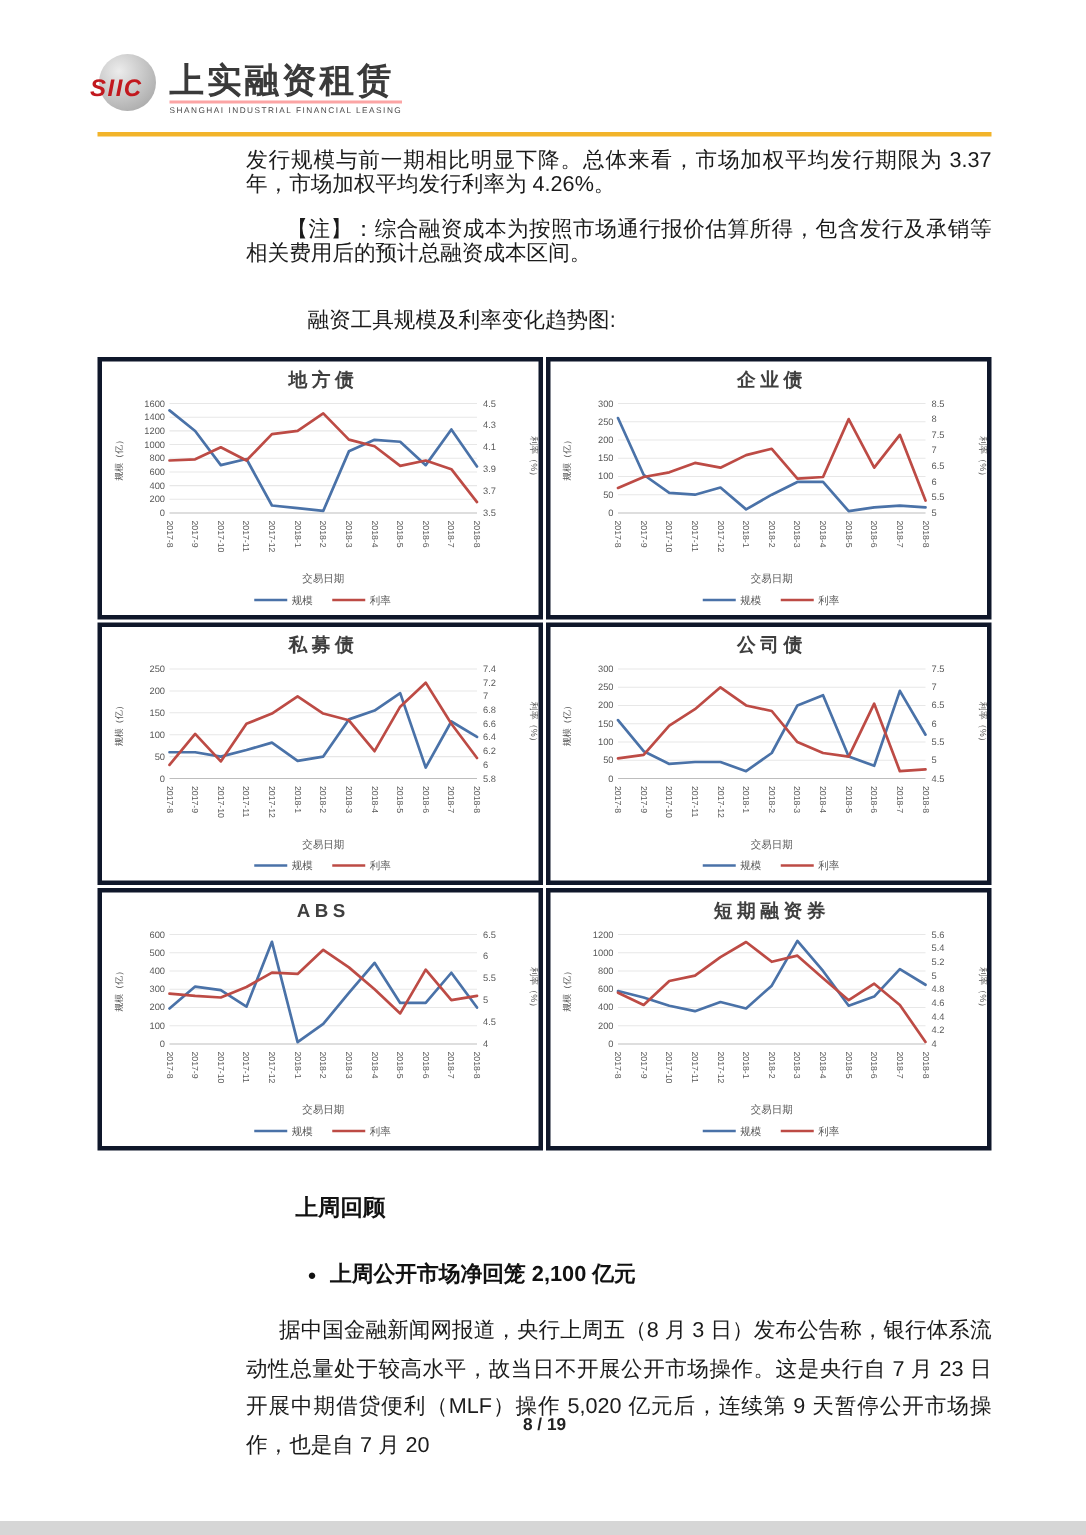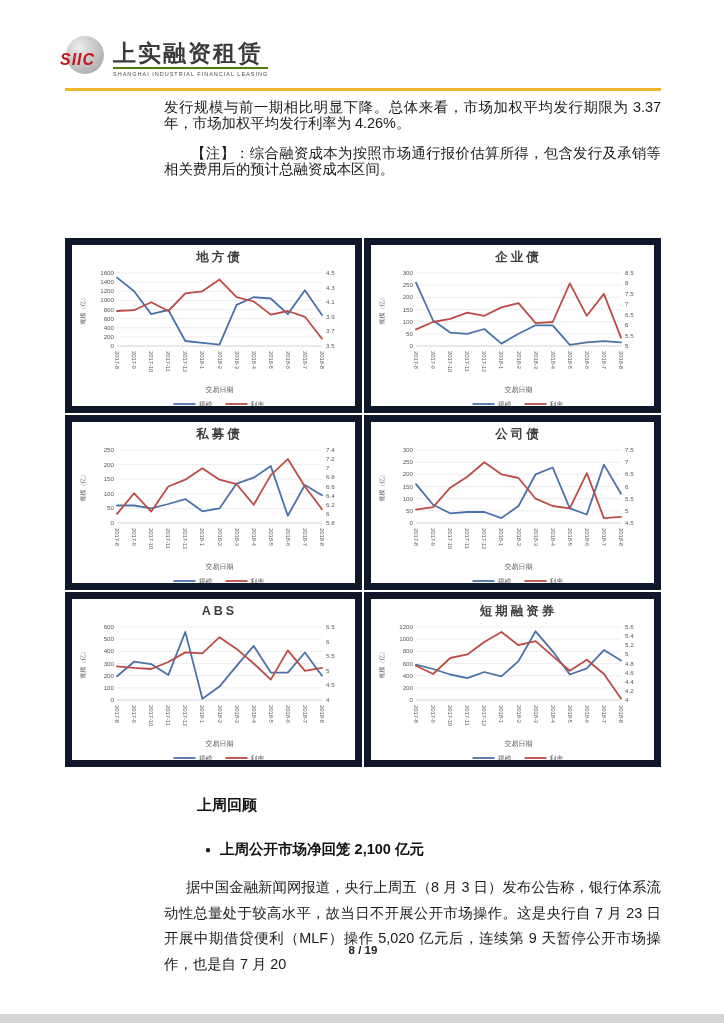--- a/index.html
+++ b/index.html
@@ -5,33 +5,33 @@
   html,body{margin:0;padding:0;}
   body{background:#d6d6d6;font-family:"Liberation Sans","DejaVu Sans",sans-serif;}
   .viewport{position:relative;width:724px;height:1023px;background:#d6d6d6;overflow:hidden;}
   .page{position:absolute;left:0;top:0;width:724px;height:1014px;background:#ffffff;padding-left:42px;}
 
   
   .logo{position:absolute;left:66px;top:36px;display:flex;align-items:flex-start;}
   .globe{width:38px;height:38px;border-radius:50%;background:radial-gradient(circle at 35% 30%,#ececec,#9d9d9d);position:relative;flex:0 0 auto;}
   .siic{position:absolute;left:-6px;bottom:5px;font-style:italic;font-weight:800;font-size:16px;color:#c2181e;letter-spacing:1px;}
   .logo-text{margin-left:9px;padding-top:4px;}
-  .logo-cn{font-size:23px;font-weight:600;color:#3a3a3a;letter-spacing:2px;border-bottom:2px solid #4d7c0f;padding-bottom:1px;line-height:26px;}
+  .logo-cn{font-size:23px;font-weight:600;color:#3a3a3a;letter-spacing:2px;border-bottom:2px solid #fca5a5;padding-bottom:1px;line-height:26px;}
   .logo-en{font-size:5.5px;color:#4a4a4a;letter-spacing:1px;margin-top:2px;}
   .gold-rule{position:absolute;left:65px;top:88px;width:596px;height:3px;background:#f2b42a;}
 
   
   .p{position:absolute;font-size:14.4px;color:#1b1b1b;line-height:16px;text-align:justify;}
   .p1{left:164px;top:99px;width:497px;}
   .p2{left:164px;top:145px;width:497px;text-indent:27px;}
   .caption{left:205px;top:204px;font-size:14.4px;color:#1b1b1b;position:absolute;}
 
   
   .grid{position:absolute;left:65px;top:238px;width:596px;display:grid;grid-template-columns:297px 297px;grid-auto-rows:175px;gap:2px;}
-  .cell{border:7px solid #0f172a;background:#fff;overflow:hidden;}
+  .cell{border:3px solid #0f172a;background:#fff;overflow:hidden;}
   .cell svg{display:block;}
 
   
   .review-heading{position:absolute;left:185px;top:796px;font-size:15px;font-weight:bold;color:#111;margin-left:12px;}
   .bullet-line{position:absolute;left:205px;top:840px;width:456px;font-size:14.5px;font-weight:bold;color:#111;}
   .bullet-marker{display:inline-block;font-size:10px;vertical-align:1px;margin-right:9px;}
   .review-para{left:164px;top:875px;width:497px;text-indent:22px;line-height:25.5px;}
   .footer{position:absolute;left:65px;top:944px;width:596px;text-align:center;font-size:11.5px;font-weight:bold;color:#222;}
 </style>
 </head>
@@ -46,20 +46,21 @@
       </div>
       <div class="logo-text">
         <div class="logo-cn">上实融资租赁</div>
         <div class="logo-en">SHANGHAI INDUSTRIAL FINANCIAL LEASING</div>
       </div>
     </div>
     <div class="gold-rule"></div>
 
     <div class="p p1">发行规模与前一期相比明显下降。总体来看，市场加权平均发行期限为 3.37 年，市场加权平均发行利率为 4.26%。</div>
     <div class="p p2">【注】：综合融资成本为按照市场通行报价估算所得，包含发行及承销等相关费用后的预计总融资成本区间。</div>
+    <div class="caption">融资工具规模及利率变化趋势图:</div>
 
     <div class="grid">
       <div class="cell">
           <svg width="295" height="173" viewBox="0 0 295 173">
             <line x1="45" y1="101" x2="250" y2="101" stroke="#bdbdbd" stroke-width="0.7"></line>
             <text x="42" y="103" font-size="6.2" fill="#595959" text-anchor="end">0</text>
             <line x1="45" y1="91.875" x2="250" y2="91.875" stroke="#e7e7e7" stroke-width="0.7"></line>
             <text x="42" y="93.875" font-size="6.2" fill="#595959" text-anchor="end">200</text>
             <line x1="45" y1="82.75" x2="250" y2="82.75" stroke="#e7e7e7" stroke-width="0.7"></line>
             <text x="42" y="84.75" font-size="6.2" fill="#595959" text-anchor="end">400</text>

